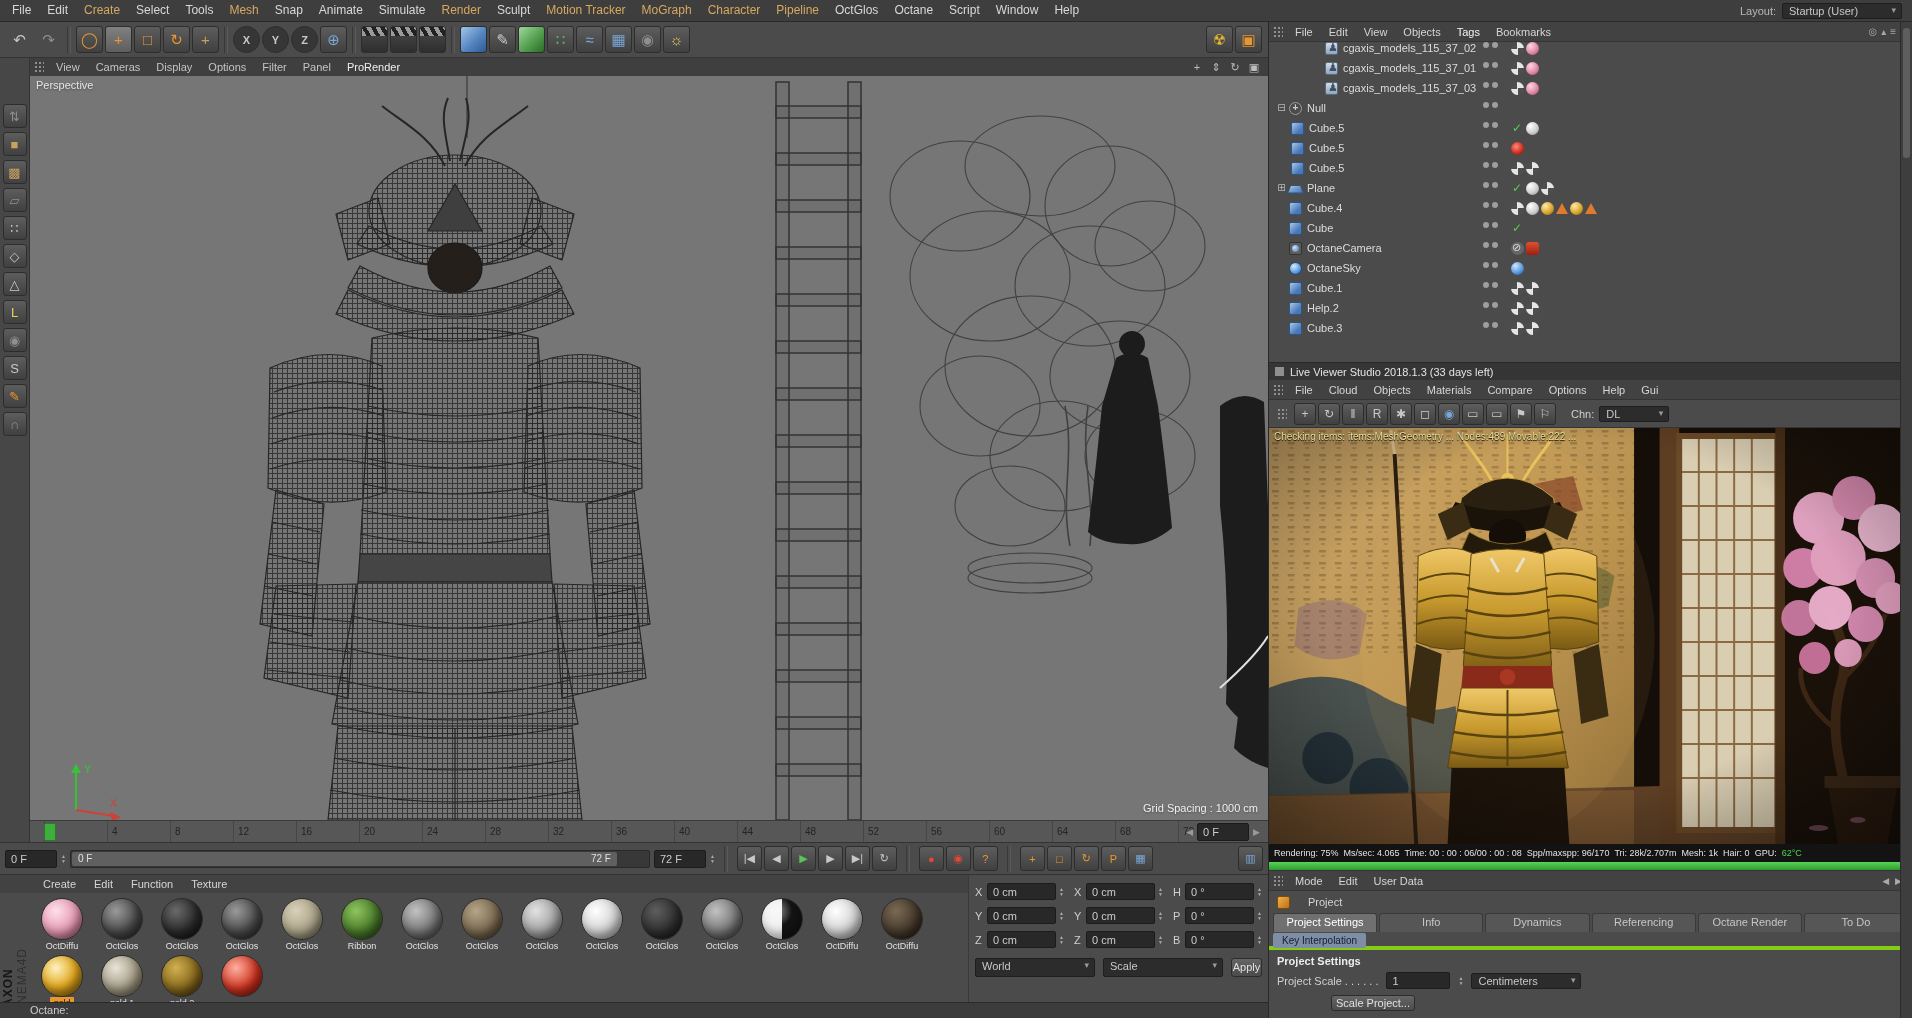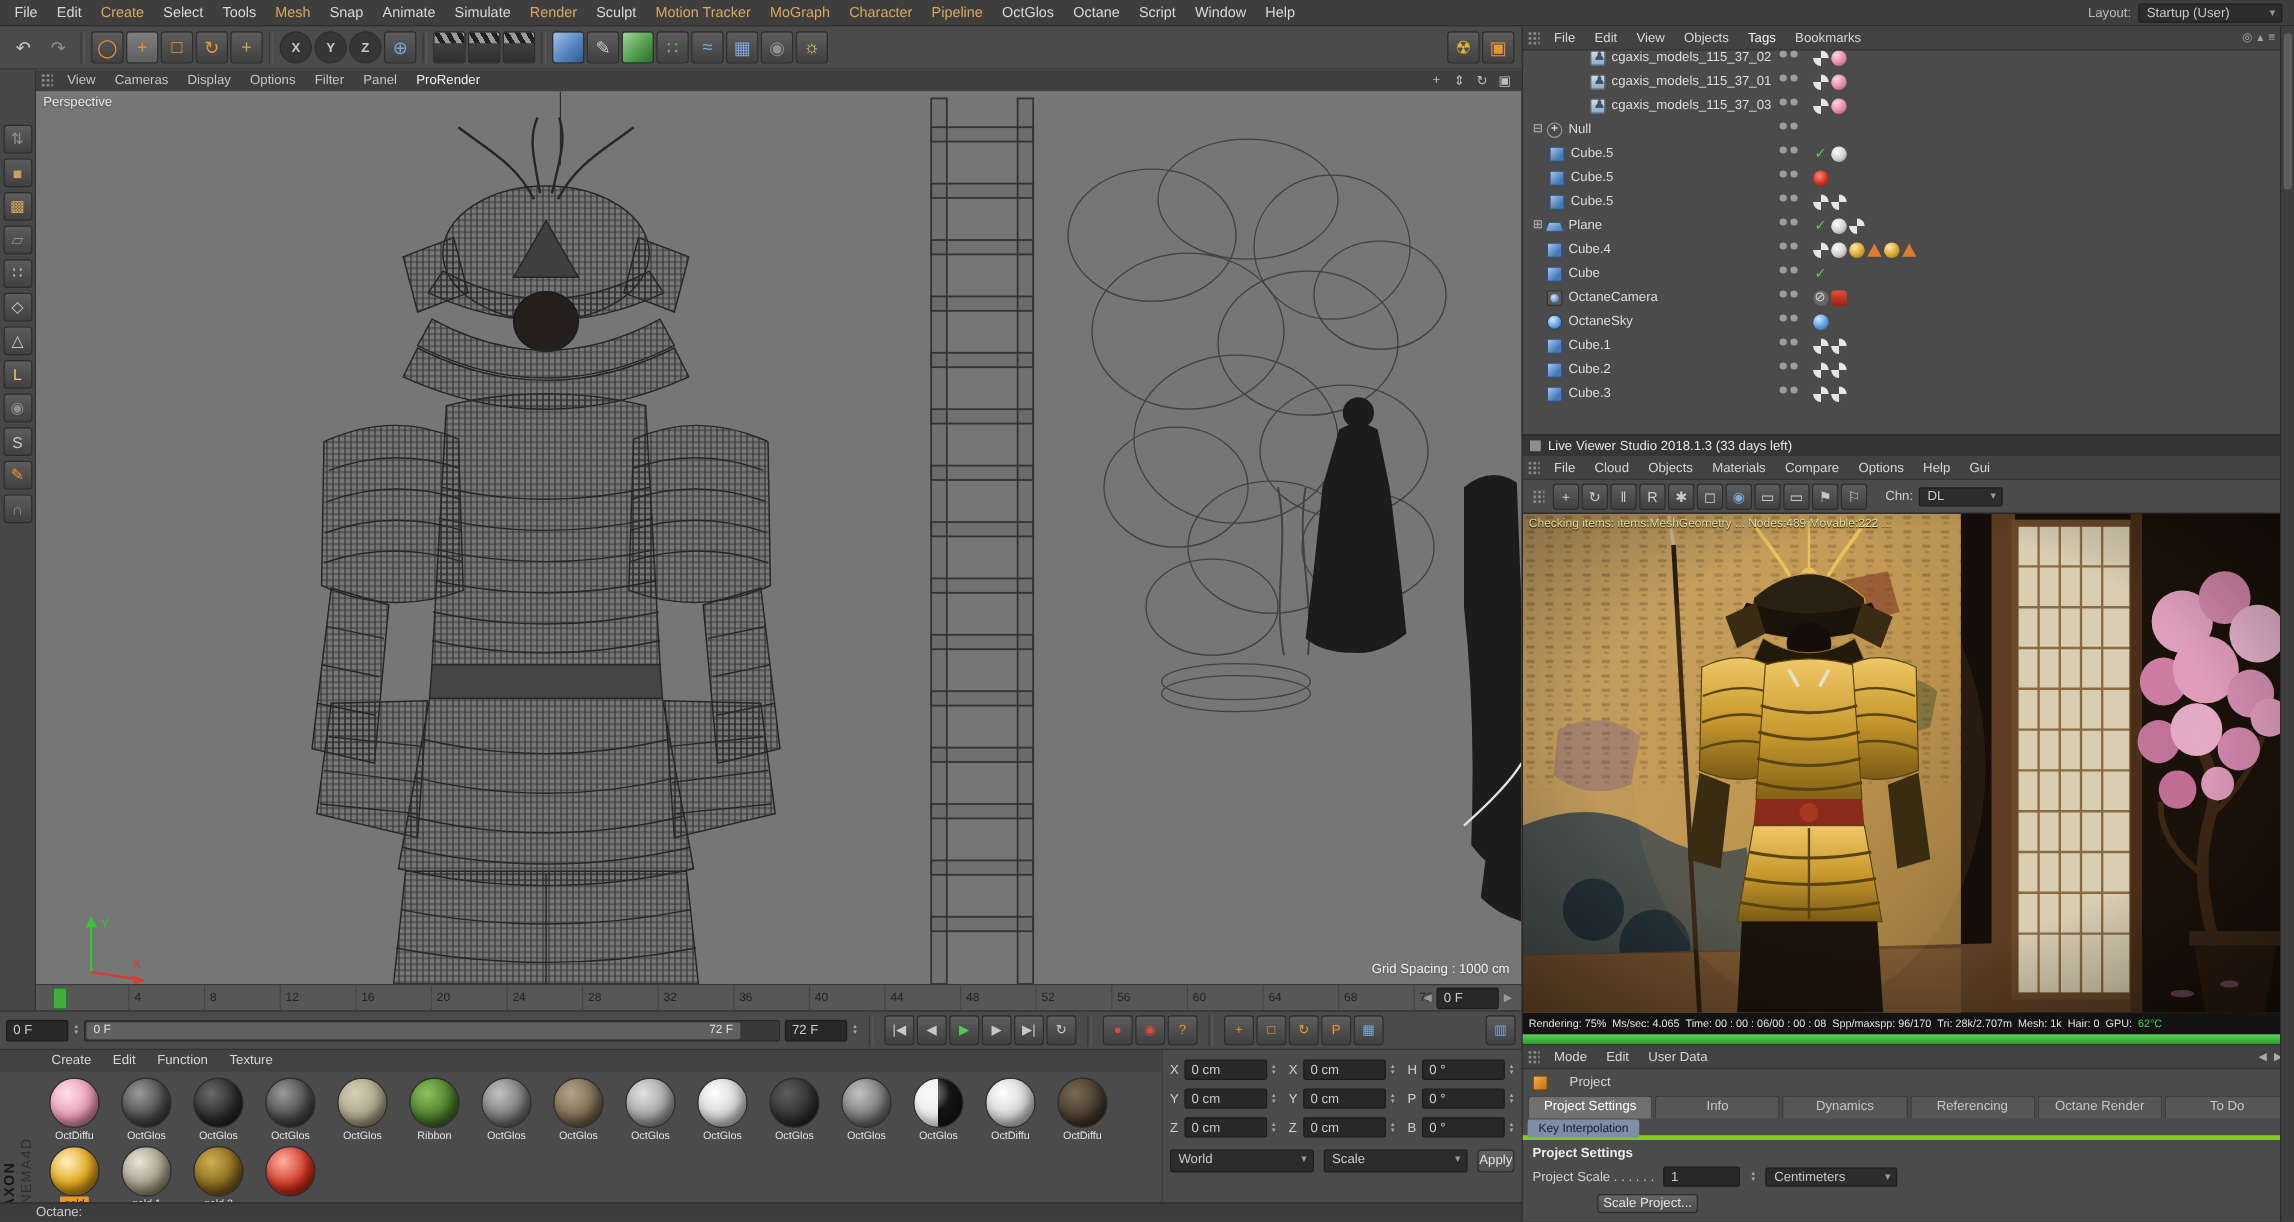--- a/index.html
+++ b/index.html
@@ -1020,21 +1020,21 @@
         <span class="tagbar">
           <span class="tag tag-checker"></span>
           <span class="tag tag-checker"></span>
 
         </span>
       </div>
 
       <div class="orow ind0">
         <span class="exp"></span>
         <span class="oicon icon-cube"></span>
-        <span class="oname">Cube.2</span>
+        <span class="oname">Help.2</span>
         <span class="dots">
           <i></i>
           <i></i>
         </span>
         <span class="tagbar">
           <span class="tag tag-checker"></span>
           <span class="tag tag-checker"></span>
 
         </span>
       </div>

